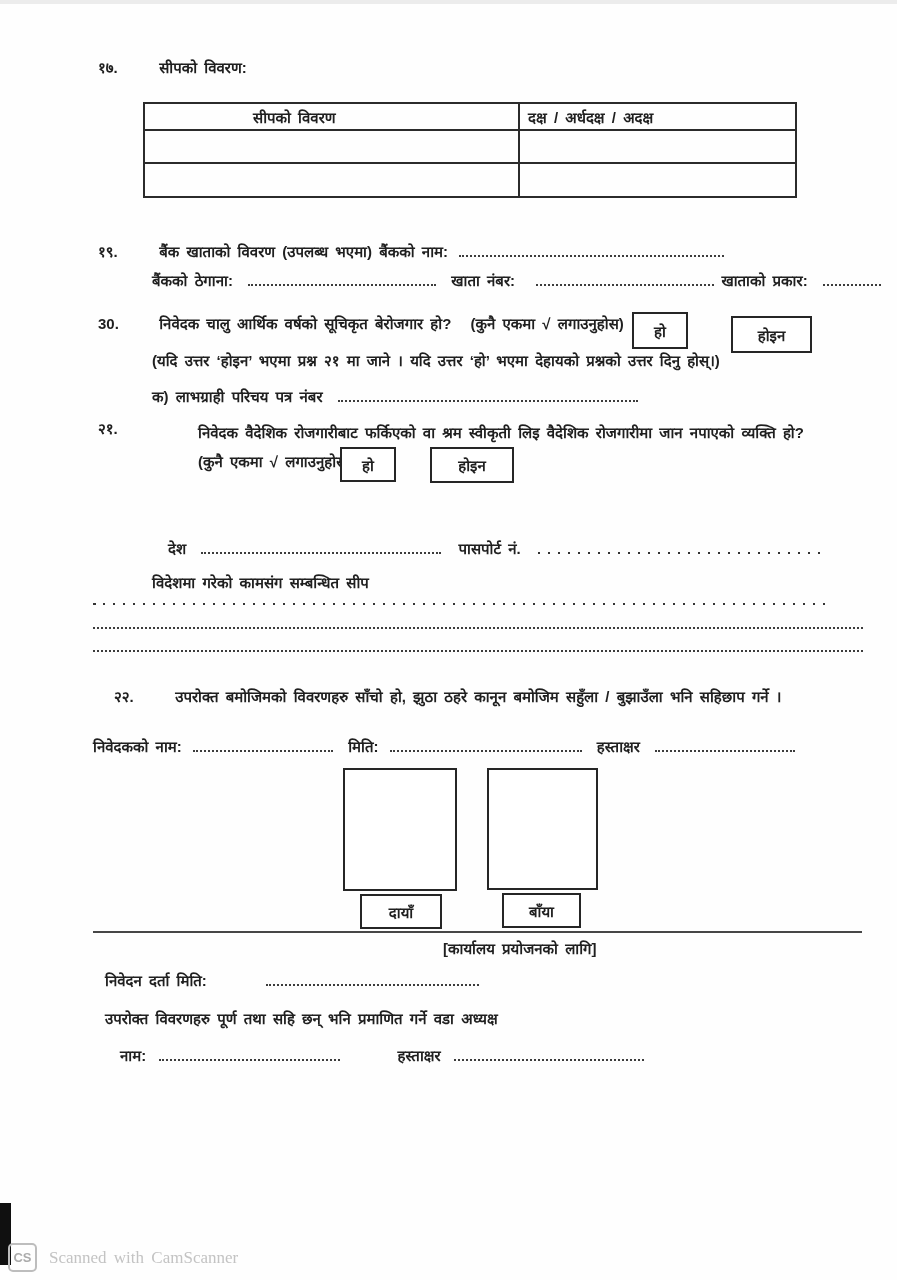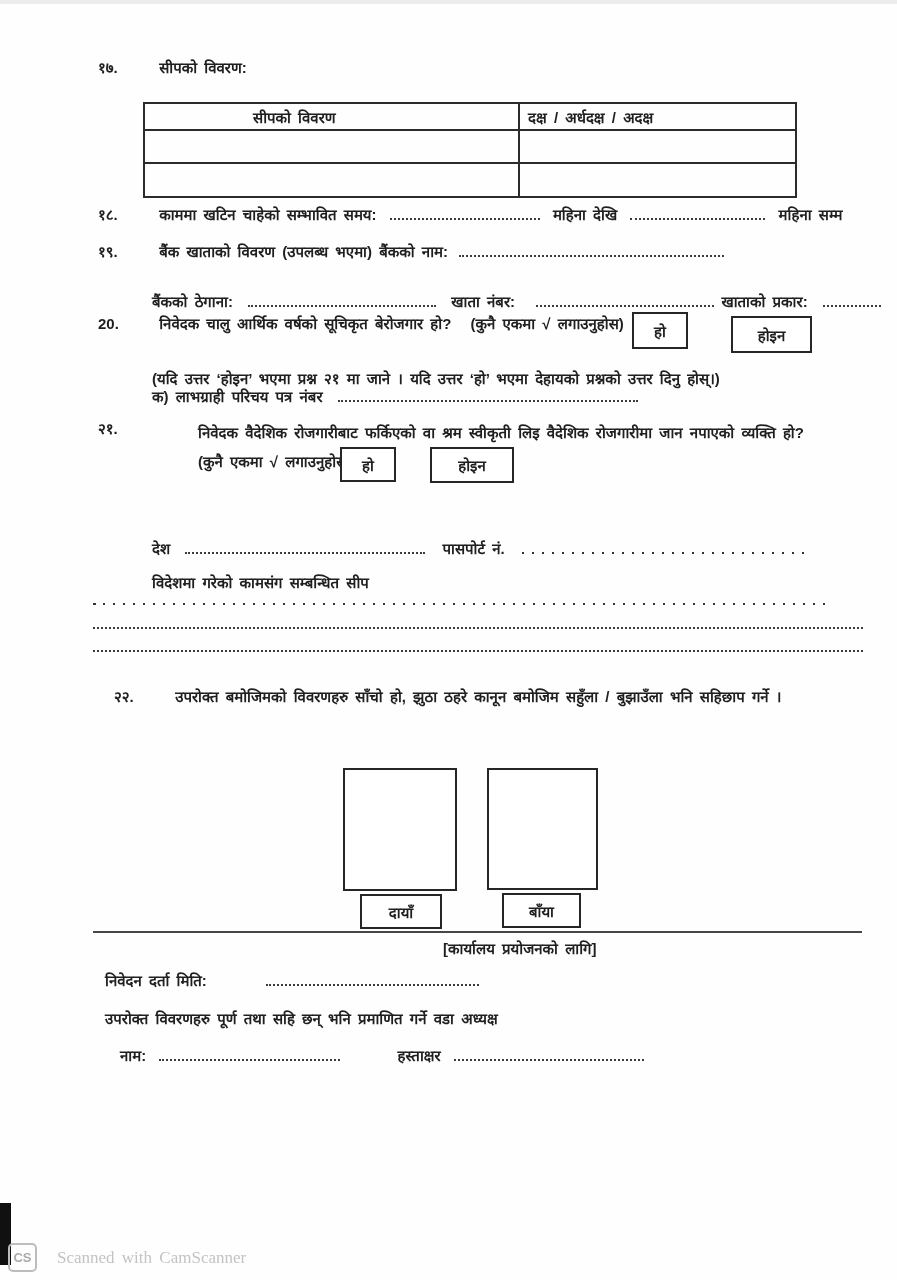--- a/index.html
+++ b/index.html
@@ -11,21 +11,21 @@
   .dl{display:inline-block;height:3px;border-bottom:2px dotted #3c3c3c;}
   .dls{display:inline-block;height:4px;background:repeating-linear-gradient(to right,#333 0 2.5px,transparent 2.5px 10px) left bottom/100% 2.5px no-repeat;}
   .box{position:absolute;border:2px solid #262626;display:flex;align-items:center;justify-content:center;background:#fff;}
   .skt{position:absolute;left:143px;top:102px;width:650px;height:92px;border:2px solid #2b2b2b;}
   .skt .vline{position:absolute;left:373px;top:0;bottom:0;width:2px;background:#2b2b2b;}
   .skt .hline{position:absolute;left:0;right:0;height:2px;background:#2b2b2b;}
   .sep{position:absolute;height:2px;background:#474747;}
   .dotline{position:absolute;}
   .wrapblock{white-space:normal;line-height:29px;margin-left:46px;}
   .scanmark{position:absolute;background:#101010;}
-  .wm{position:absolute;left:8px;top:1243px;display:flex;align-items:center;gap:20px;
+  .wm{position:absolute;left:8px;top:1243px;display:flex;align-items:center;gap:12px;
       font-family:"Liberation Serif","DejaVu Serif",serif;font-weight:normal;color:#c3c3c3;font-size:17px;}
   .wm-badge{width:25px;height:25px;border:2px solid #bdbdbd;border-radius:5px;display:flex;align-items:center;
       justify-content:center;font-family:"Liberation Sans",sans-serif;font-weight:bold;font-size:13px;color:#ababab;}
   .edge-top{position:absolute;left:0;top:0;width:897px;height:4px;background:#ececec;}
 </style>
 </head>
 <body>
 
 <div class="page">
   <div class="edge-top"></div>
@@ -36,87 +36,87 @@
   </div>
 
   <div class="skt">
     <div class="vline"></div>
     <div class="hline" style="top:25px;"></div>
     <div class="hline" style="top:58px;"></div>
     <div class="abs" style="left:108px;top:3px;">सीपको विवरण</div>
     <div class="abs" style="left:383px;top:3px;">दक्ष / अर्धदक्ष / अदक्ष</div>
   </div>
 
-  <div class="abs" style="left:98px;top:204px;">
-    <span class="num">१८.</span>
-    <span>काममा खटिन चाहेको सम्भावित समय:</span>
-    <span class="dl" style="width:150px;margin:0 6px;"></span>
-    <span>महिना देखि</span>
-    <span class="dl" style="width:135px;margin:0 6px;"></span>
-    <span>महिना सम्म</span>
-  </div>
 
   <div class="abs" style="left:98px;top:241px;">
     <span class="num">१९.</span>
     <span>बैंक खाताको विवरण (उपलब्ध भएमा) बैंकको नाम:</span>
     <span class="dl" style="width:265px;margin-left:4px;"></span>
   </div>
-  <div class="abs" style="left:152px;top:291px;">
+  <div class="abs" style="left:152px;top:270px;">
     <span>बैंकको ठेगाना:</span>
     <span class="dl" style="width:188px;margin:0 8px;"></span>
     <span>खाता नंबर:</span>
     <span class="dl" style="width:178px;margin:0 0 0 14px;"></span>
     <span>खाताको प्रकार:</span>
     <span class="dl" style="width:58px;margin-left:8px;"></span>
   </div>
 
   <div class="abs" style="left:98px;top:313px;">
-    <span class="num">20.</span>
+    <span class="num">30.</span>
     <span>निवेदक चालु आर्थिक वर्षको सूचिकृत बेरोजगार हो?</span>
     <span style="margin-left:12px;">(कुनै एकमा √ लगाउनुहोस)</span>
   </div>
   <div class="box" style="left:632px;top:312px;width:52px;height:33px;">
     <span>हो</span>
   </div>
   <div class="box" style="left:731px;top:316px;width:77px;height:33px;">
     <span>होइन</span>
   </div>
-  <div class="abs" style="left:152px;top:368px;">(यदि उत्तर ‘होइन’ भएमा प्रश्न २१ मा जाने । यदि उत्तर ‘हो’ भएमा देहायको प्रश्नको उत्तर दिनु होस्।)</div>
+  <div class="abs" style="left:152px;top:350px;">(यदि उत्तर ‘होइन’ भएमा प्रश्न २१ मा जाने । यदि उत्तर ‘हो’ भएमा देहायको प्रश्नको उत्तर दिनु होस्।)</div>
   <div class="abs" style="left:152px;top:386px;">
     <span>क) लाभग्राही परिचय पत्र नंबर</span>
     <span class="dl" style="width:300px;margin-left:8px;"></span>
   </div>
 
   <div class="abs" style="left:98px;top:418px;">२१.</div>
   <div class="abs wrapblock" style="left:152px;top:418px;width:700px;">
     <span>निवेदक वैदेशिक रोजगारीबाट फर्किएको वा श्रम स्वीकृती लिइ वैदेशिक रोजगारीमा जान नपाएको व्यक्ति हो?</span><br>
     <span>(कुनै एकमा √ लगाउनुहोस)</span>
   </div>
   <div class="box" style="left:340px;top:447px;width:52px;height:31px;">
     <span>हो</span>
   </div>
   <div class="box" style="left:430px;top:447px;width:80px;height:32px;">
     <span>होइन</span>
   </div>
-  <div class="abs" style="left:152px;top:538px;">
+  <div class="abs" style="left:168px;top:538px;">
     <span>देश</span>
     <span class="dl" style="width:240px;margin:0 10px 0 8px;"></span>
     <span>पासपोर्ट नं.</span>
     <span class="dls" style="width:285px;margin-left:10px;"></span>
   </div>
   <div class="abs" style="left:152px;top:572px;">विदेशमा गरेको कामसंग सम्बन्धित सीप</div>
   <div class="dotline dls" style="left:93px;top:598px;width:738px;height:7px;"></div>
   <div class="dotline dl" style="left:93px;top:620px;width:770px;height:7px;"></div>
   <div class="dotline dl" style="left:93px;top:643px;width:770px;height:7px;"></div>
 
   <div class="abs" style="left:114px;top:686px;">
     <span class="num">२२.</span>
     <span>उपरोक्त बमोजिमको विवरणहरु साँचो हो, झुठा ठहरे कानून बमोजिम सहुँला / बुझाउँला भनि सहिछाप गर्ने ।</span>
   </div>
 
+  <div class="abs" style="left:93px;top:736px;">
+    <span>निवेदकको नाम:</span>
+    <span class="dl" style="width:140px;margin:0 8px 0 4px;"></span>
+    <span>मिति:</span>
+    <span class="dl" style="width:192px;margin:0 8px 0 4px;"></span>
+    <span>हस्ताक्षर</span>
+    <span class="dl" style="width:140px;margin-left:8px;"></span>
+  </div>
 
   <div class="box" style="left:343px;top:768px;width:110px;height:119px;"></div>
   <div class="box" style="left:487px;top:768px;width:107px;height:118px;"></div>
   <div class="box" style="left:360px;top:894px;width:78px;height:31px;">
     <span>दायाँ</span>
   </div>
   <div class="box" style="left:502px;top:893px;width:75px;height:31px;">
     <span>बाँया</span>
   </div>
 

